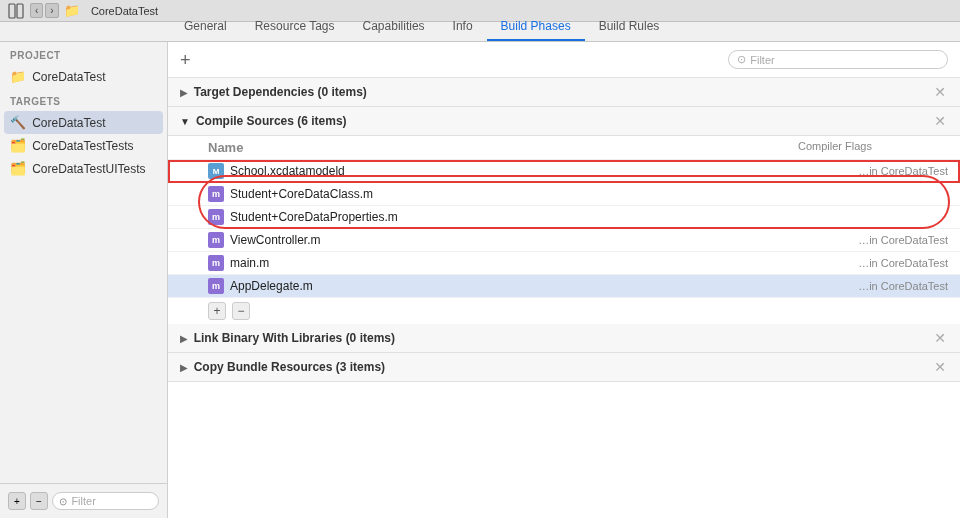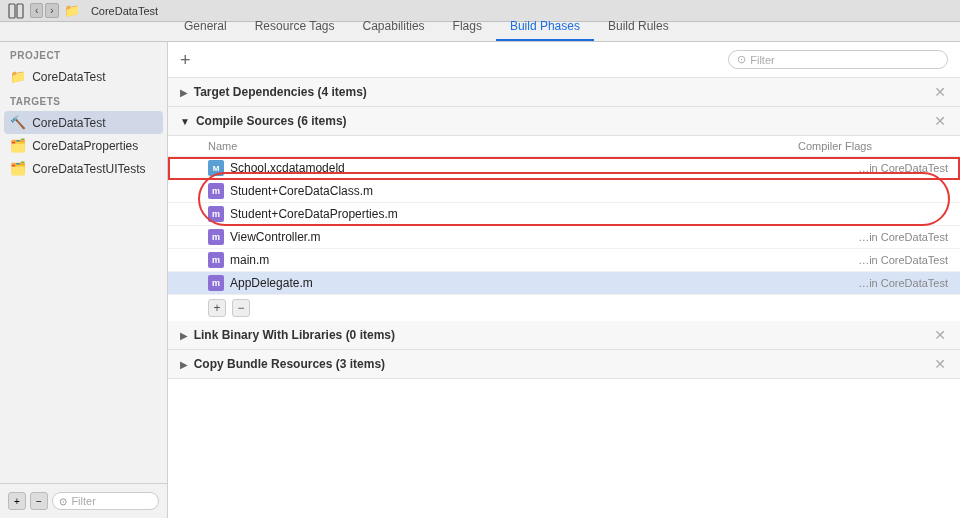--- a/index.html
+++ b/index.html
@@ -38,21 +38,21 @@
     .phases-list { flex: 1; overflow-y: auto; padding: 0 0 20px; }
 
     .phase-section { margin: 0; }
     .phase-header { display: flex; align-items: center; padding: 6px 12px; cursor: pointer; background: #f7f7f7; border-bottom: 1px solid #e0e0e0; user-select: none; }
     .phase-header .arrow { margin-right: 6px; font-size: 10px; color: #666; }
     .phase-header .phase-title { font-size: 12px; font-weight: 600; color: #333; flex: 1; }
     .phase-close { font-size: 14px; color: #aaa; cursor: pointer; padding: 0 2px; }
 
     .phase-body { background: white; }
     .phase-body-header { display: flex; padding: 4px 12px 4px 40px; border-bottom: 1px solid #eee; }
-    .col-name { flex: 1; font-size: 11px; color: #888; font-weight: 400; }
+    .col-name { flex: 1; font-size: 13px; color: #888; font-weight: 700; }
     .col-flags { width: 150px; font-size: 11px; color: #888; font-weight: 400; text-align: left; padding-right: 20px; }
 
     .file-row { display: flex; align-items: center; padding: 3px 12px 3px 40px; border-bottom: 1px solid #f0f0f0; cursor: pointer; position: relative; }
     .file-row.selected { background: #d8e4f5; }
     .file-row .file-icon { width: 16px; height: 16px; margin-right: 6px; display: flex; align-items: center; justify-content: center; font-size: 11px; flex-shrink: 0; }
     .file-row .file-name { flex: 1; font-size: 12px; color: #222; }
     .file-row .file-location { font-size: 11px; color: #888; margin-left: 4px; }
 
     .xcdatamodel-icon { background: #5a9fd4; color: white; border-radius: 2px; width: 16px; height: 16px; font-size: 8px; font-weight: bold; display: flex; align-items: center; justify-content: center; }
     .m-icon { background: #8b6fd4; color: white; border-radius: 2px; width: 16px; height: 16px; font-size: 9px; font-weight: bold; display: flex; align-items: center; justify-content: center; }
@@ -82,41 +82,41 @@
       <button>›</button>
     </div>
     <span style="font-size:13px;">📁</span>
     <span class="title-bar-text">CoreDataTest</span>
   </div>
 
   <div class="tabs-bar">
     <div class="tab-item">General</div>
     <div class="tab-item">Resource Tags</div>
     <div class="tab-item">Capabilities</div>
-    <div class="tab-item">Flags</div>
+    <div class="tab-item">Info</div>
     <div class="tab-item active">Build Phases</div>
     <div class="tab-item">Build Rules</div>
   </div>
 
   <div class="main-content">
 
     <div class="sidebar">
       <div class="sidebar-section-label">PROJECT</div>
       <div class="sidebar-item">
         <span class="icon">📁</span>
         <span>CoreDataTest</span>
       </div>
       <div class="sidebar-section-label">TARGETS</div>
       <div class="sidebar-item selected">
         <span class="icon" style="color:#e06030;">🔨</span>
         <span>CoreDataTest</span>
       </div>
       <div class="sidebar-item">
         <span class="icon">🗂️</span>
-        <span>CoreDataProperties</span>
+        <span>CoreDataTestTests</span>
       </div>
       <div class="sidebar-item">
         <span class="icon">🗂️</span>
         <span>CoreDataTestUITests</span>
       </div>
       <div class="sidebar-spacer"></div>
       <div class="sidebar-bottom">
         <div class="sidebar-bottom-btn">+</div>
         <div class="sidebar-bottom-btn">−</div>
         <div class="filter-box">
@@ -134,21 +134,21 @@
           <span class="filter-icon">⊙</span>
           <span>Filter</span>
         </div>
       </div>
 
       <div class="phases-list">
 
         <div class="phase-section">
           <div class="phase-header empty-phase-header">
             <span class="arrow">▶</span>
-            <span class="phase-title">Target Dependencies (4 items)</span>
+            <span class="phase-title">Target Dependencies (0 items)</span>
             <span class="phase-close">✕</span>
           </div>
         </div>
 
         <div class="phase-section">
           <div class="phase-header">
             <span class="arrow" style="color:#333;">▼</span>
             <span class="phase-title">Compile Sources (6 items)</span>
             <span class="phase-close">✕</span>
           </div>

